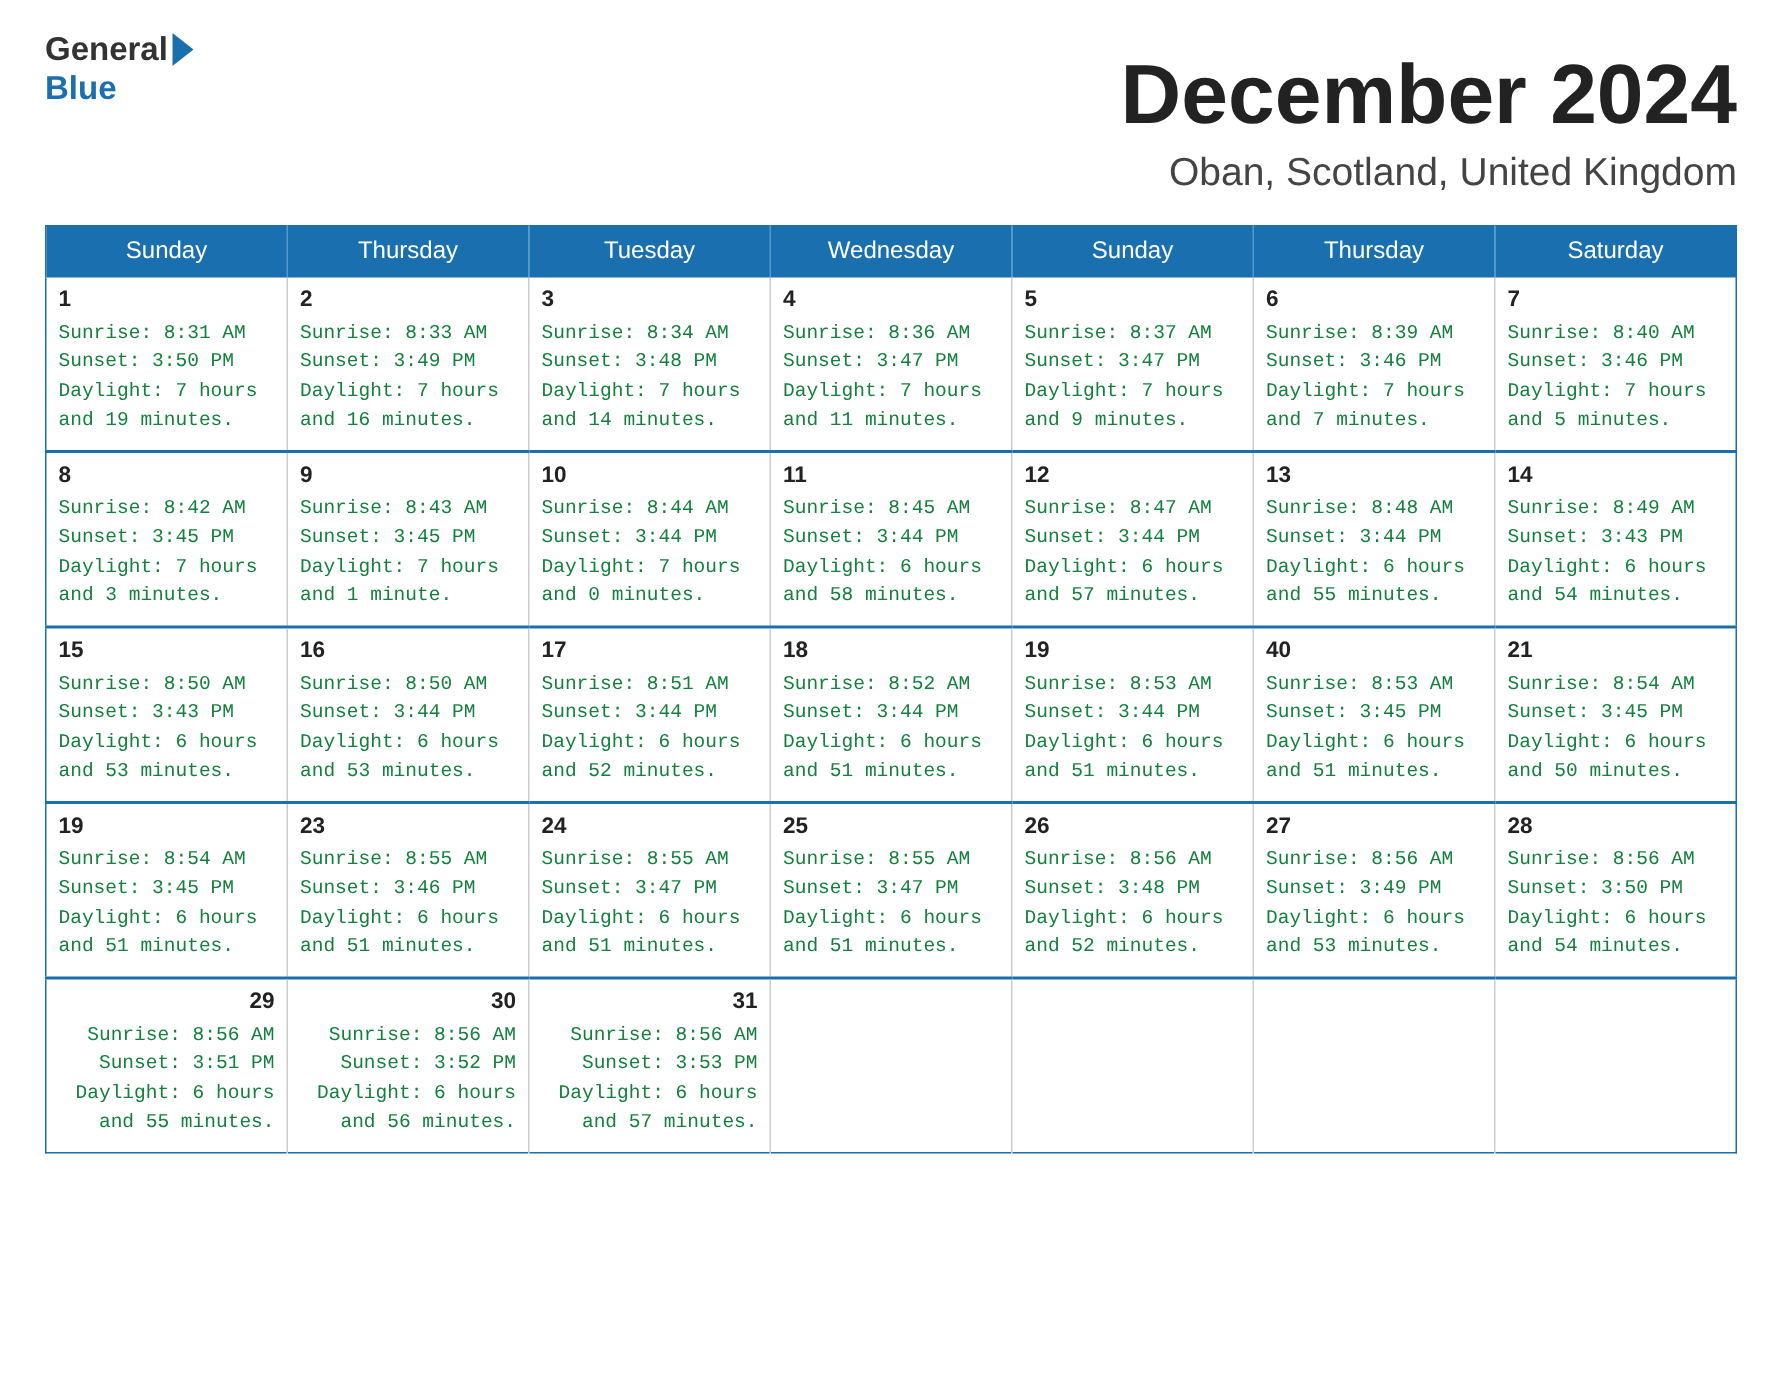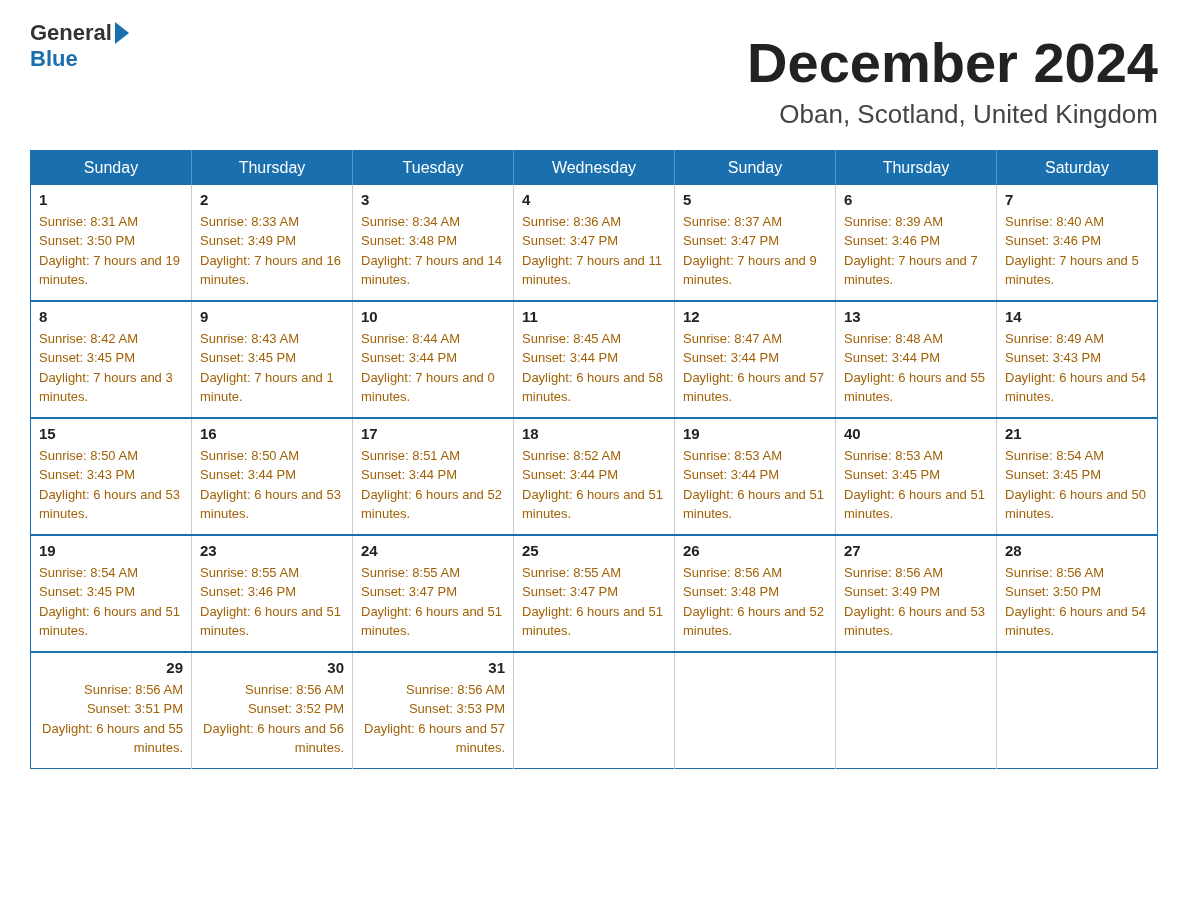--- a/index.html
+++ b/index.html
@@ -67,21 +67,22 @@
     }
     .day-num {
       font-size: 15px;
       font-weight: bold;
       margin-bottom: 4px;
       display: block;
     }
     .day-info {
       font-size: 13px;
       line-height: 1.5;
-      color: #a16207;
+      color: #15803d;
+      font-family: Liberation Mono, monospace;
     }
     .empty-cell {
       background: #fff;
     }
     .logo-wrapper {
       display: flex;
       flex-direction: column;
       align-items: flex-start;
     }
     .logo-line1 {

